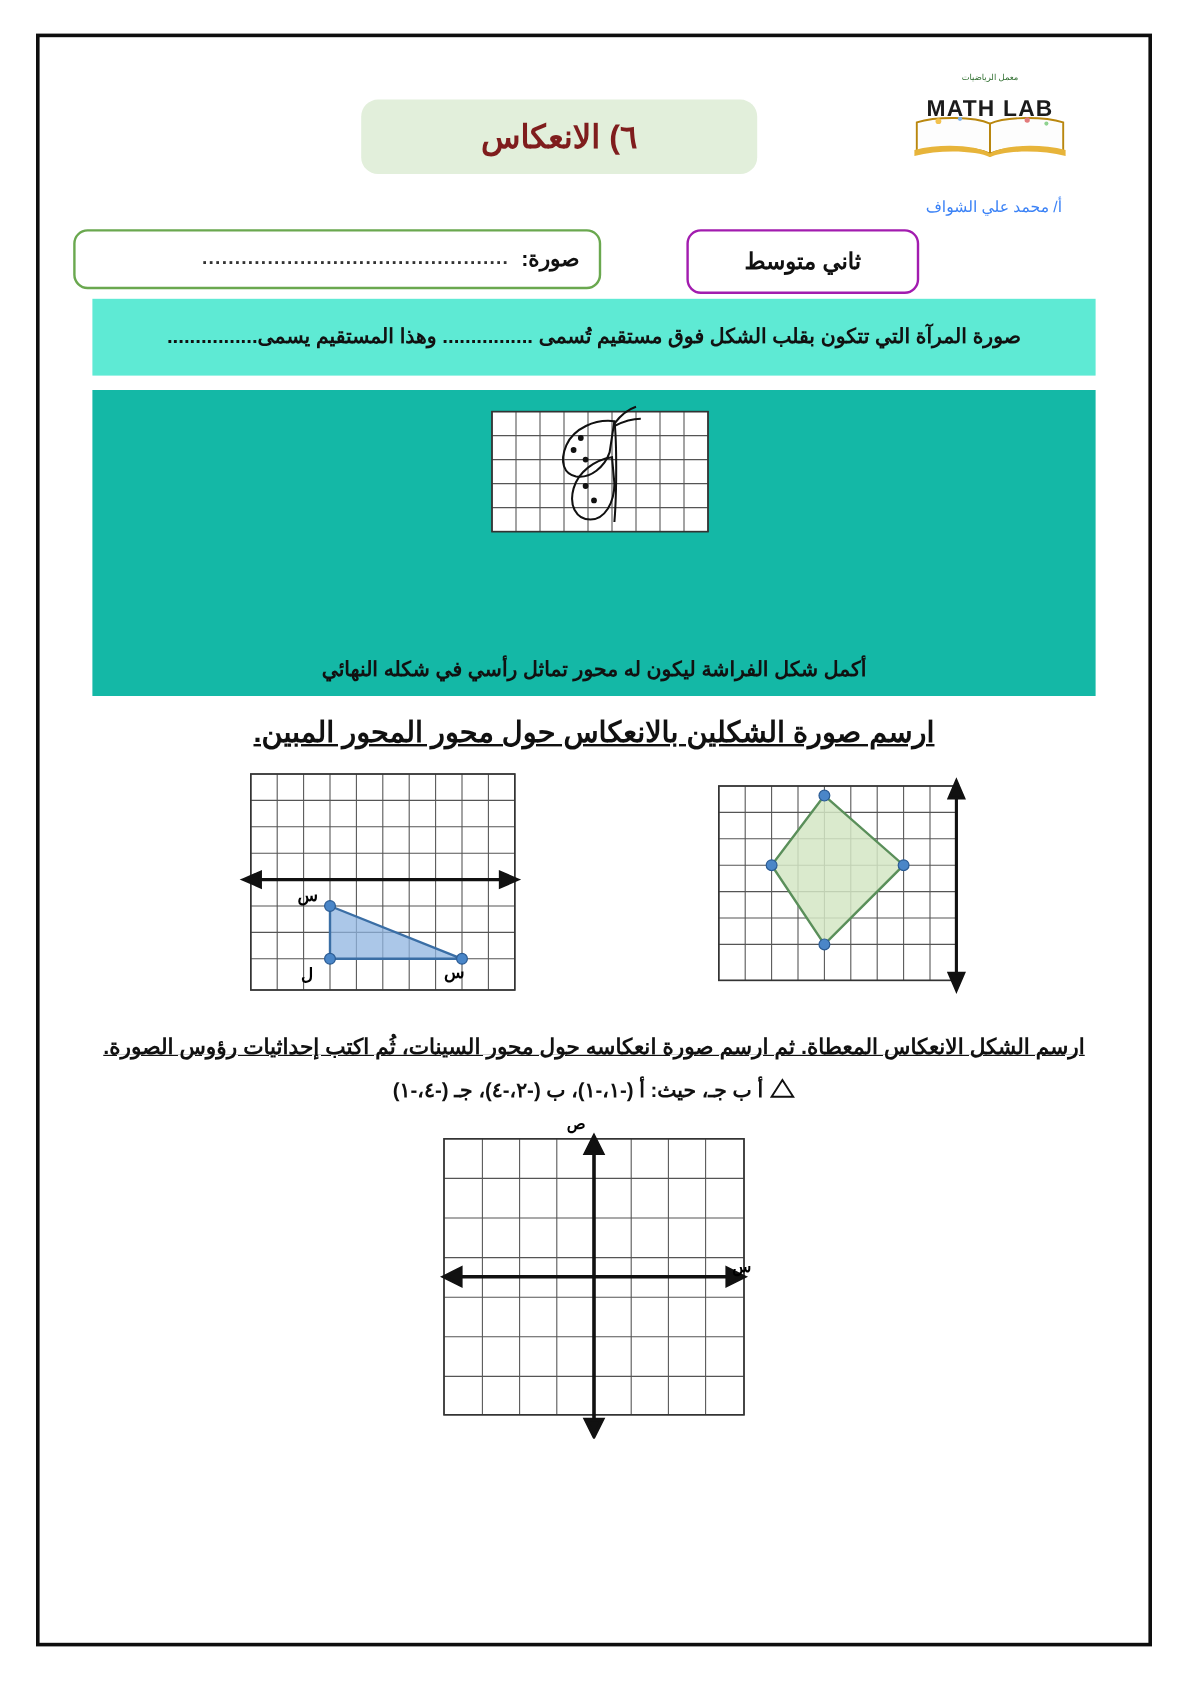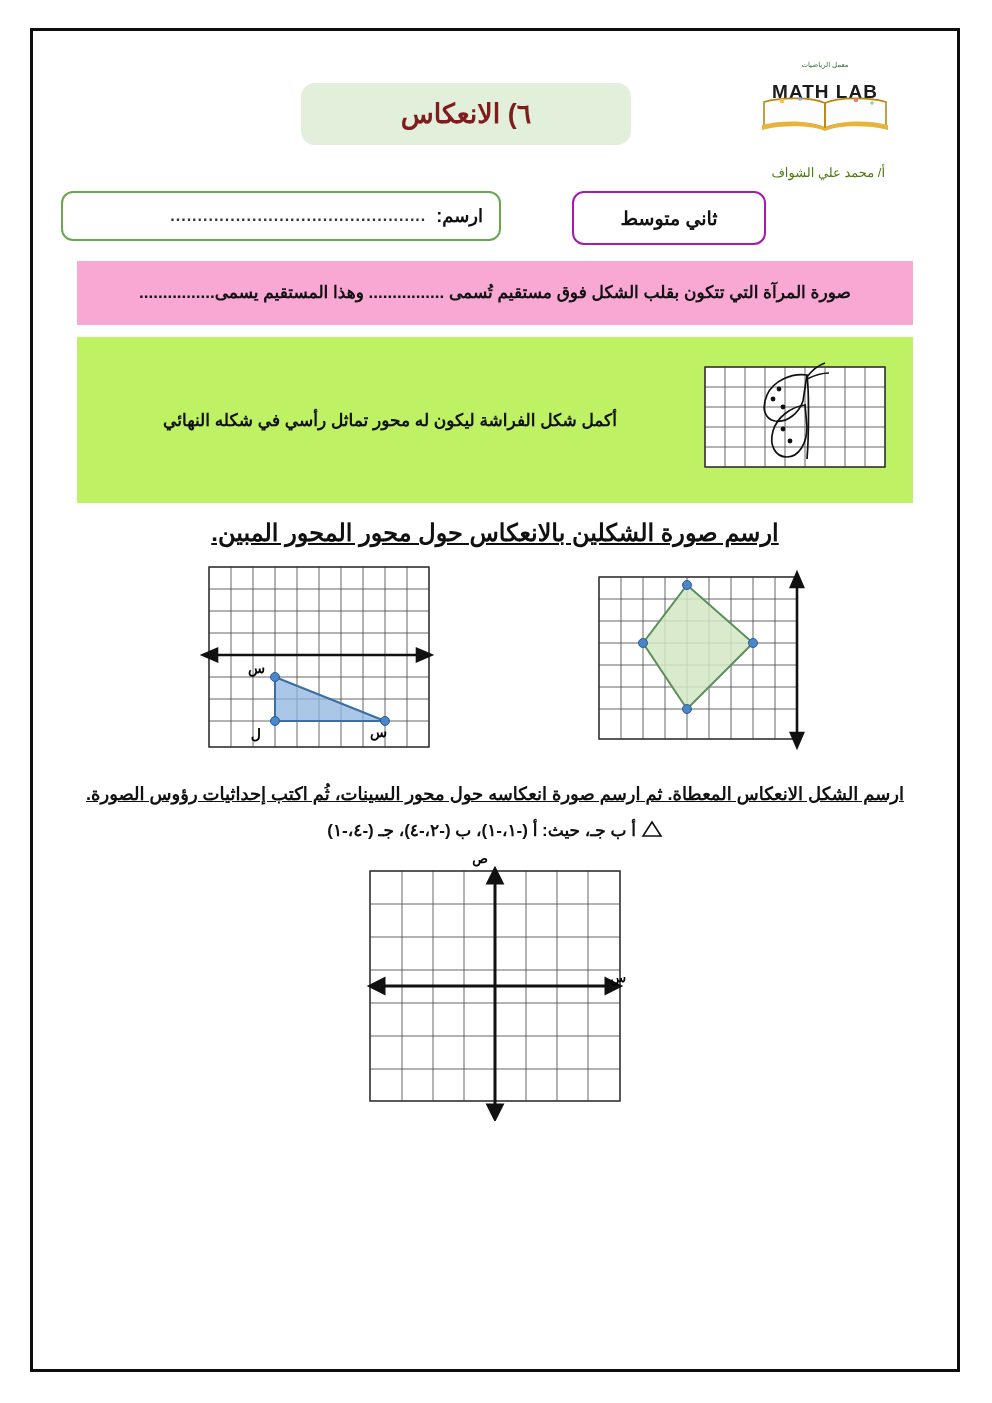--- a/index.html
+++ b/index.html
@@ -99,21 +99,21 @@
   
   .row2 {
     position: relative;
     height: 86px;
   }
   .teacher {
     position: absolute;
     right: 46px;
     top: 6px;
     font-size: 13px;
-    color: #4d7c0f;
+    color: #3b82f6;
   }
   .grade-box {
     position: absolute;
     right: 165px;
     top: 32px;
     width: 190px;
     height: 50px;
     border: 2px solid #a21caf;
     border-radius: 12px;
     display: flex;
@@ -165,34 +165,34 @@
     font-size: 18px;
     font-weight: bold;
     text-decoration: underline;
     text-align: center;
     line-height: 1.7;
     margin: 10px 18px;
   }
 
   
   .band-yellow {
-    background: #f9a8d4;
-    margin: 16px 18px 12px 18px;
+    background: #5eead4;
+    margin: 4px 18px 12px 18px;
     padding: 16px 26px;
     font-size: 17px;
     font-weight: bold;
     line-height: 1.9;
     text-align: center;
   }
   .band-gray {
-    background: #bef264;
+    background: #14b8a6;
     margin: 0 18px 10px 18px;
-    padding: 24px 18px;
+    padding: 12px 18px;
     display: flex;
-    flex-direction: row;
+    flex-direction: column;
     align-items: center;
     min-height: 120px;
     box-sizing: border-box;
   }
   .band-gray-text {
     flex: 1;
     text-align: center;
     font-size: 17px;
     font-weight: bold;
   }
@@ -260,21 +260,21 @@
     </div>
 
     <div class="row2">
       <div class="teacher">أ/ محمد علي الشواف</div>
 
       <div class="grade-box">
         <span>ثاني متوسط</span>
       </div>
 
       <div class="name-box">
-        <span>ارسم:</span>
+        <span>صورة:</span>
         <span class="name-dots">...............................................</span>
       </div>
     </div>
 
 
     <div class="band-yellow">صورة المرآة التي تتكون بقلب الشكل فوق مستقيم تُسمى ................  وهذا المستقيم يسمى................</div>
 
     <div class="band-gray">
       <div class="butterfly-wrap">
         <svg viewBox="0 0 200 112" width="200" height="112">

